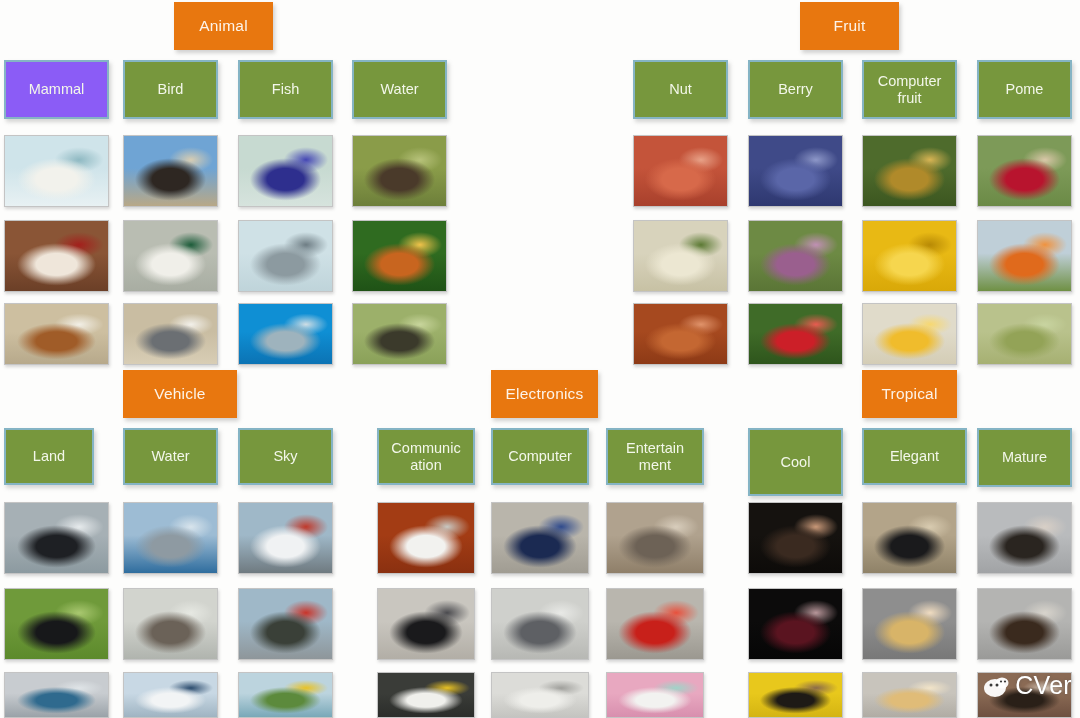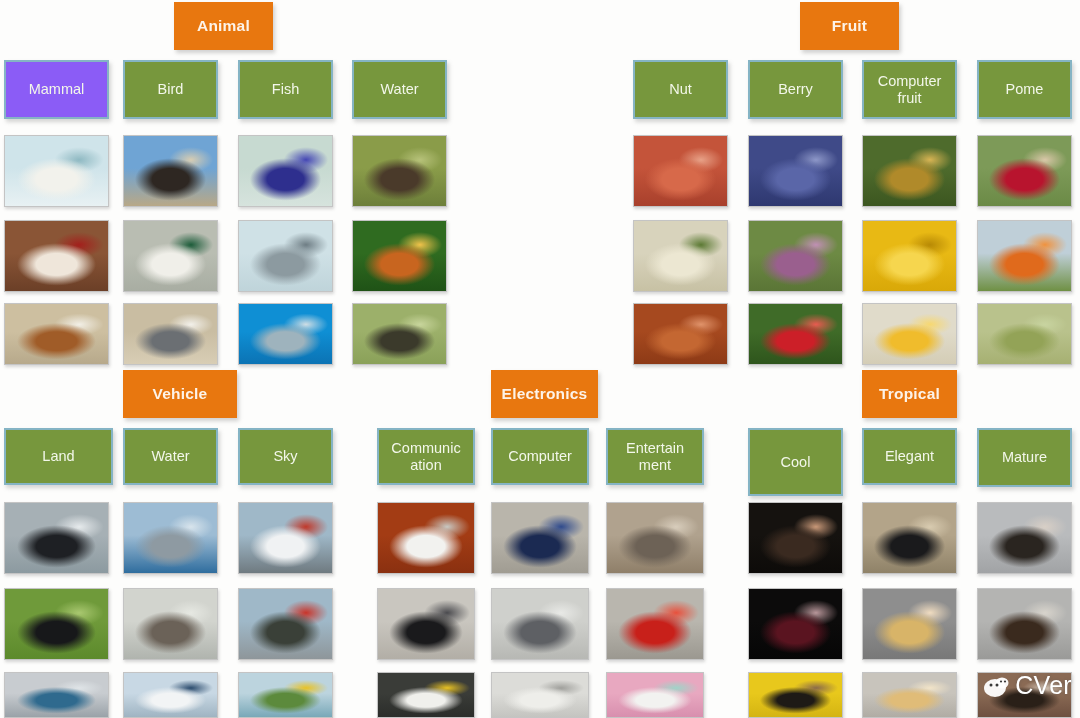--- a/index.html
+++ b/index.html
@@ -30,21 +30,20 @@
     color: #FDF3E8;
     display: flex;
     align-items: center;
     justify-content: center;
     font-size: 15.5px;
     letter-spacing: 0.2px;
     line-height: 1.1;
     text-align: center;
     box-shadow: 2px 3px 4px rgba(120,120,120,0.33);
     box-sizing: border-box;
-    font-weight: bold;
   }
 
   
   .cat-node {
     position: absolute;
     background: #77973D;
     color: #F3F7EA;
     display: flex;
     align-items: center;
     justify-content: center;
@@ -256,32 +255,32 @@
       <div class="cat-node" style="left: 123px; top: 60px; width: 95px; height: 59px; background: rgb(119, 151, 61); color: rgb(243, 247, 234); border-color: rgb(133, 180, 196);">Bird</div>
       <div class="cat-node" style="left: 238px; top: 60px; width: 95px; height: 59px; background: rgb(119, 151, 61); color: rgb(243, 247, 234); border-color: rgb(133, 180, 196);">Fish</div>
       <div class="cat-node" style="left: 352px; top: 60px; width: 95px; height: 59px; background: rgb(119, 151, 61); color: rgb(243, 247, 234); border-color: rgb(133, 180, 196);">Water</div>
       <div class="root-node" style="left: 800px; top: 2px; width: 99px; height: 48px; background: rgb(232, 119, 15); color: rgb(253, 243, 232);">Fruit</div>
       <div class="cat-node" style="left: 633px; top: 60px; width: 95px; height: 59px; background: rgb(119, 151, 61); color: rgb(243, 247, 234); border-color: rgb(133, 180, 196);">Nut</div>
       <div class="cat-node" style="left: 748px; top: 60px; width: 95px; height: 59px; background: rgb(119, 151, 61); color: rgb(243, 247, 234); border-color: rgb(133, 180, 196);">Berry</div>
       <div class="cat-node" style="left: 862px; top: 60px; width: 95px; height: 59px; background: rgb(119, 151, 61); color: rgb(243, 247, 234); border-color: rgb(133, 180, 196);">Computer
 fruit</div>
       <div class="cat-node" style="left: 977px; top: 60px; width: 95px; height: 59px; background: rgb(119, 151, 61); color: rgb(243, 247, 234); border-color: rgb(133, 180, 196);">Pome</div>
       <div class="root-node" style="left: 123px; top: 370px; width: 114px; height: 48px; background: rgb(232, 119, 15); color: rgb(253, 243, 232);">Vehicle</div>
-      <div class="cat-node" style="left: 4px; top: 428px; width: 109px; height: 57px; background: rgb(119, 151, 61); color: rgb(243, 247, 234); border-color: rgb(133, 180, 196);">Land</div>
+      <div class="cat-node" style="left: 4px; top: 428px; width: 90px; height: 57px; background: rgb(119, 151, 61); color: rgb(243, 247, 234); border-color: rgb(133, 180, 196);">Land</div>
       <div class="cat-node" style="left: 123px; top: 428px; width: 95px; height: 57px; background: rgb(119, 151, 61); color: rgb(243, 247, 234); border-color: rgb(133, 180, 196);">Water</div>
       <div class="cat-node" style="left: 238px; top: 428px; width: 95px; height: 57px; background: rgb(119, 151, 61); color: rgb(243, 247, 234); border-color: rgb(133, 180, 196);">Sky</div>
       <div class="root-node" style="left: 491px; top: 370px; width: 107px; height: 48px; background: rgb(232, 119, 15); color: rgb(253, 243, 232);">Electronics</div>
       <div class="cat-node" style="left: 377px; top: 428px; width: 98px; height: 57px; background: rgb(119, 151, 61); color: rgb(243, 247, 234); border-color: rgb(133, 180, 196);">Communic
 ation</div>
       <div class="cat-node" style="left: 491px; top: 428px; width: 98px; height: 57px; background: rgb(119, 151, 61); color: rgb(243, 247, 234); border-color: rgb(133, 180, 196);">Computer</div>
       <div class="cat-node" style="left: 606px; top: 428px; width: 98px; height: 57px; background: rgb(119, 151, 61); color: rgb(243, 247, 234); border-color: rgb(133, 180, 196);">Entertain
 ment</div>
       <div class="root-node" style="left: 862px; top: 370px; width: 95px; height: 48px; background: rgb(232, 119, 15); color: rgb(253, 243, 232);">Tropical</div>
       <div class="cat-node" style="left: 748px; top: 428px; width: 95px; height: 68px; background: rgb(119, 151, 61); color: rgb(243, 247, 234); border-color: rgb(133, 180, 196);">Cool</div>
-      <div class="cat-node" style="left: 862px; top: 428px; width: 95px; height: 57px; background: rgb(119, 151, 61); color: rgb(243, 247, 234); border-color: rgb(133, 180, 196);">Elegant</div>
+      <div class="cat-node" style="left: 862px; top: 428px; width: 105px; height: 57px; background: rgb(119, 151, 61); color: rgb(243, 247, 234); border-color: rgb(133, 180, 196);">Elegant</div>
       <div class="cat-node" style="left: 977px; top: 428px; width: 95px; height: 59px; background: rgb(119, 151, 61); color: rgb(243, 247, 234); border-color: rgb(133, 180, 196);">Mature</div>
     </div>
 
   <div class="watermark">
     <span class="wm-icon">
       <svg viewBox="0 0 28 24" width="28" height="24" aria-hidden="true">
         <ellipse cx="13" cy="14" rx="11" ry="9" fill="#ffffff" opacity="0.95"></ellipse>
         <ellipse cx="20" cy="9" rx="6.5" ry="5.5" fill="#ffffff" opacity="0.95"></ellipse>
         <circle cx="9" cy="11" r="1.5" fill="#3a3a3a"></circle>
         <circle cx="15" cy="11" r="1.5" fill="#3a3a3a"></circle>

